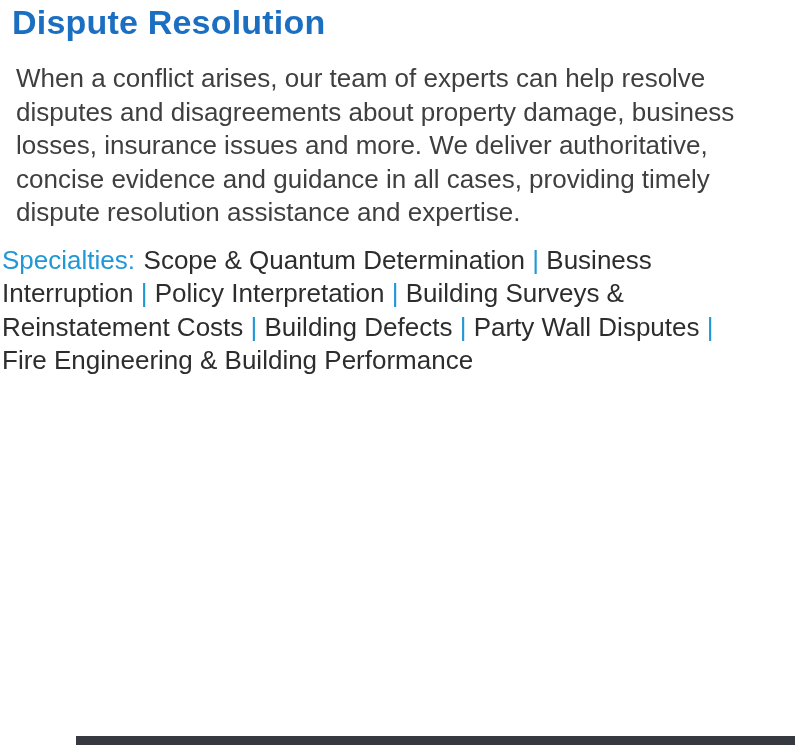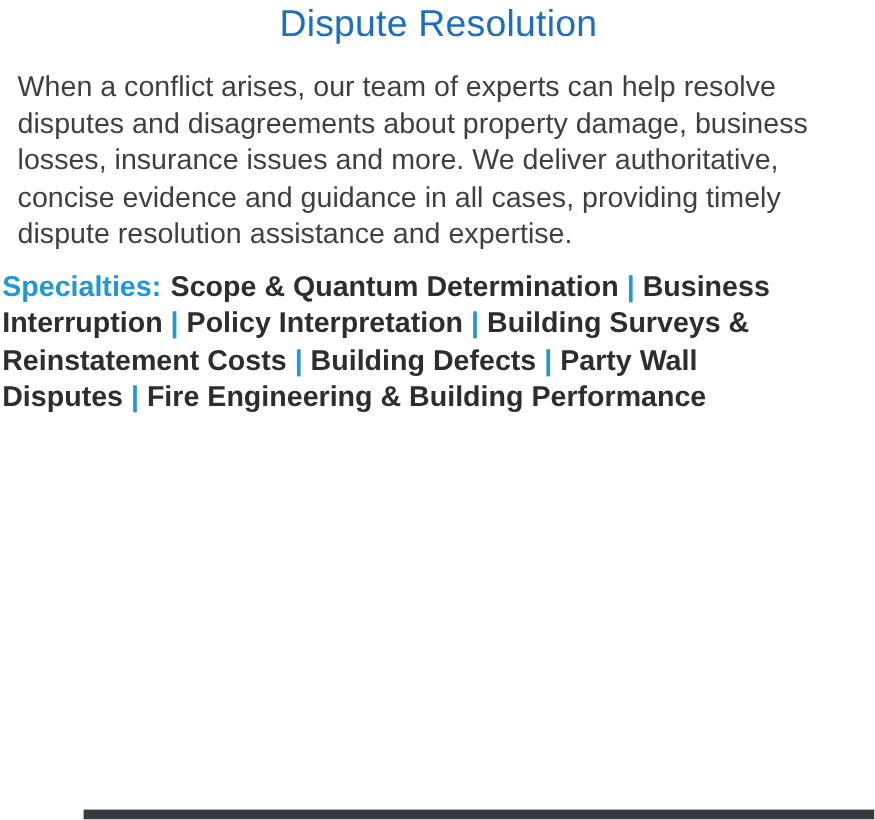--- a/index.html
+++ b/index.html
@@ -14,42 +14,41 @@
     width:795px;height:745px;
     background:#ffffff;
     font-family:"Liberation Sans",sans-serif;
     position:relative;
     overflow:hidden;
   }
   .content{
     padding:4px 0 0 2px;
   }
   .page-title{
-    margin:0 0 21px 0;
+    margin:0 0 21px 10px;
     font-size:34px;
     line-height:1.1;
-    font-weight:400;
+    font-weight:700;
     letter-spacing:0.2px;
     color:var(--title-blue);
-    text-align:center;
   }
   .body-copy{
     margin:0 0 14px 14px;
     width:770px;
     font-size:26px;
     line-height:33.5px;
     font-weight:400;
     color:var(--body-text);
   }
   .specialties{
     margin:0;
     width:748px;
     font-size:26px;
     line-height:33.5px;
-    font-weight:700;
+    font-weight:400;
     color:var(--bold-text);
   }
   .specialties .label{
     color:var(--accent-blue);
     margin-right:0.33em;
   }
   .specialties .sep{
     color:var(--accent-blue);
   }
   .edge-bar{

